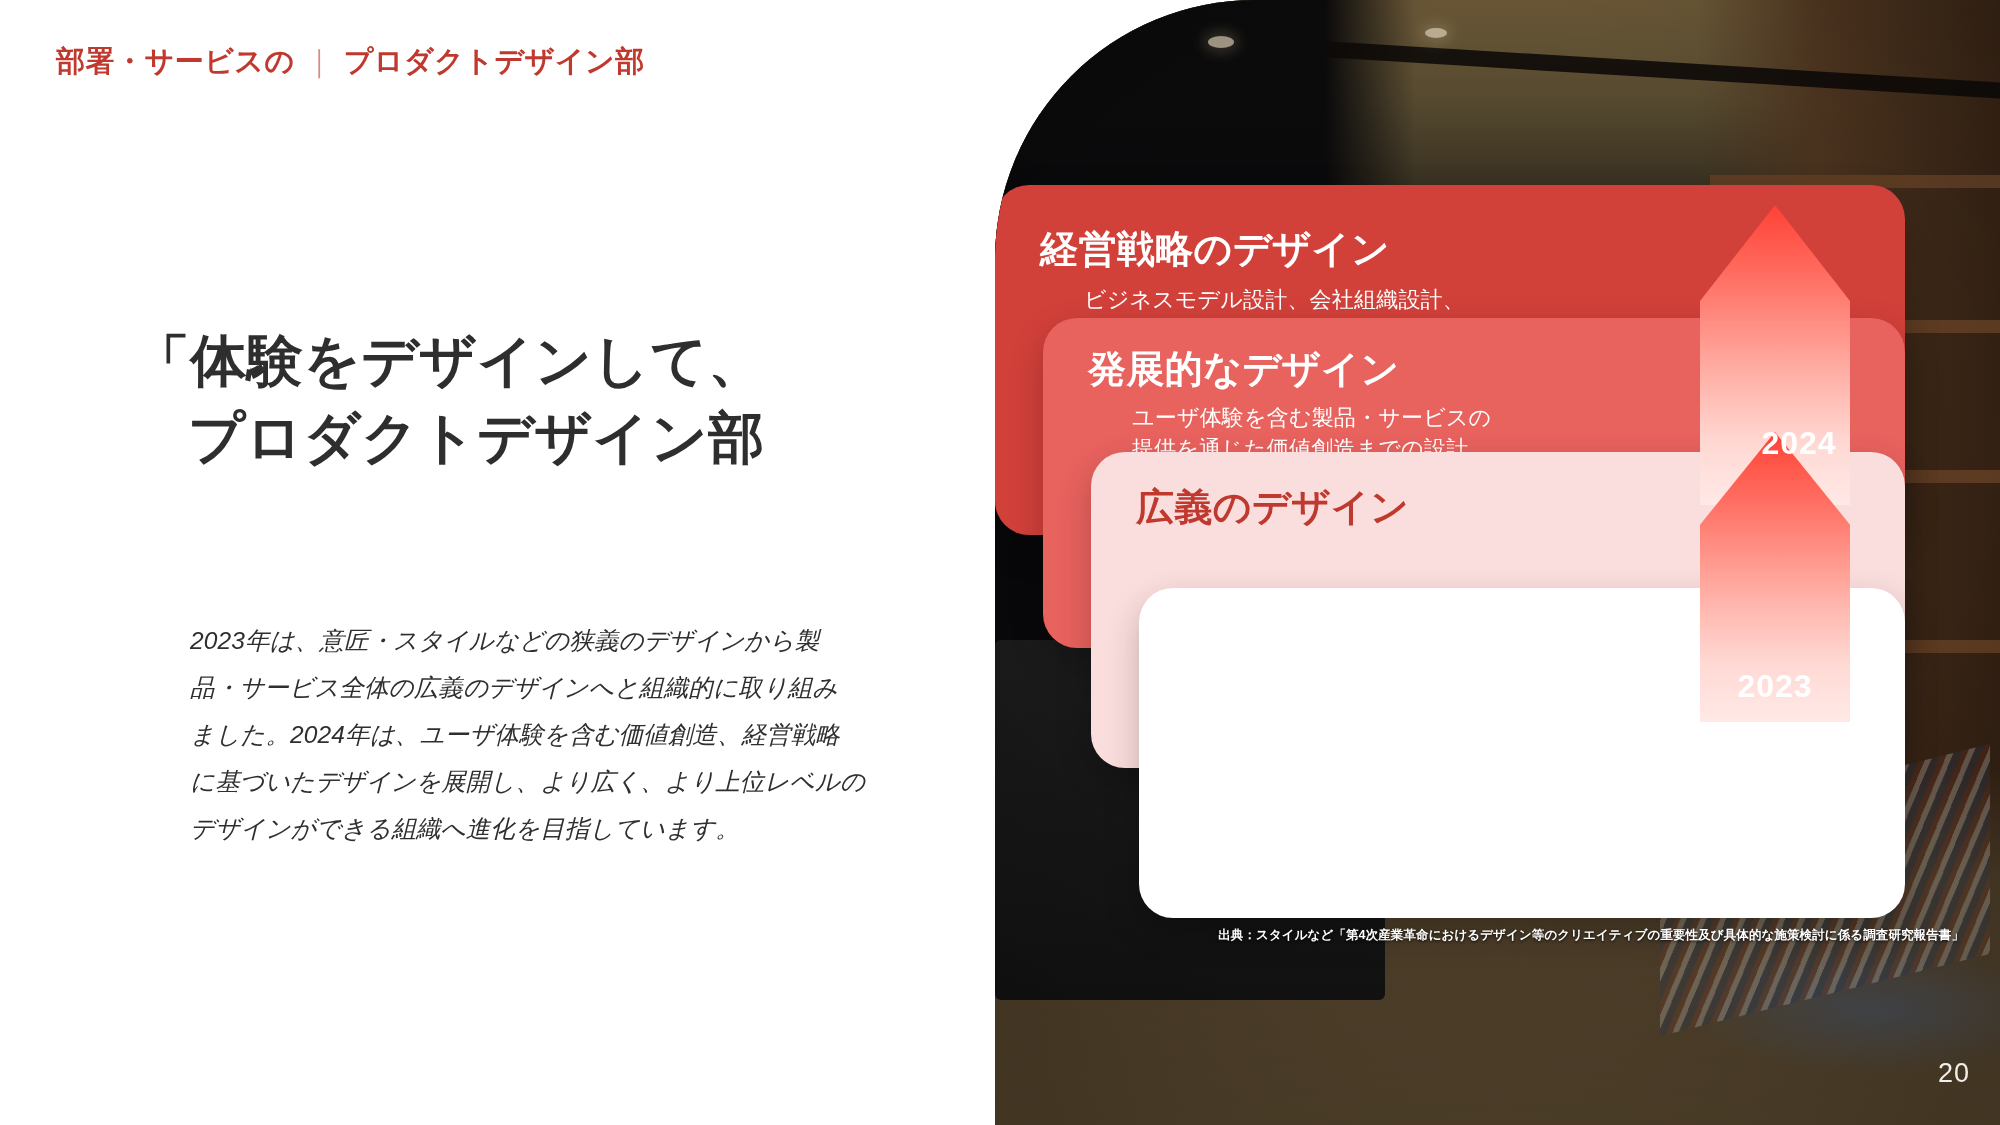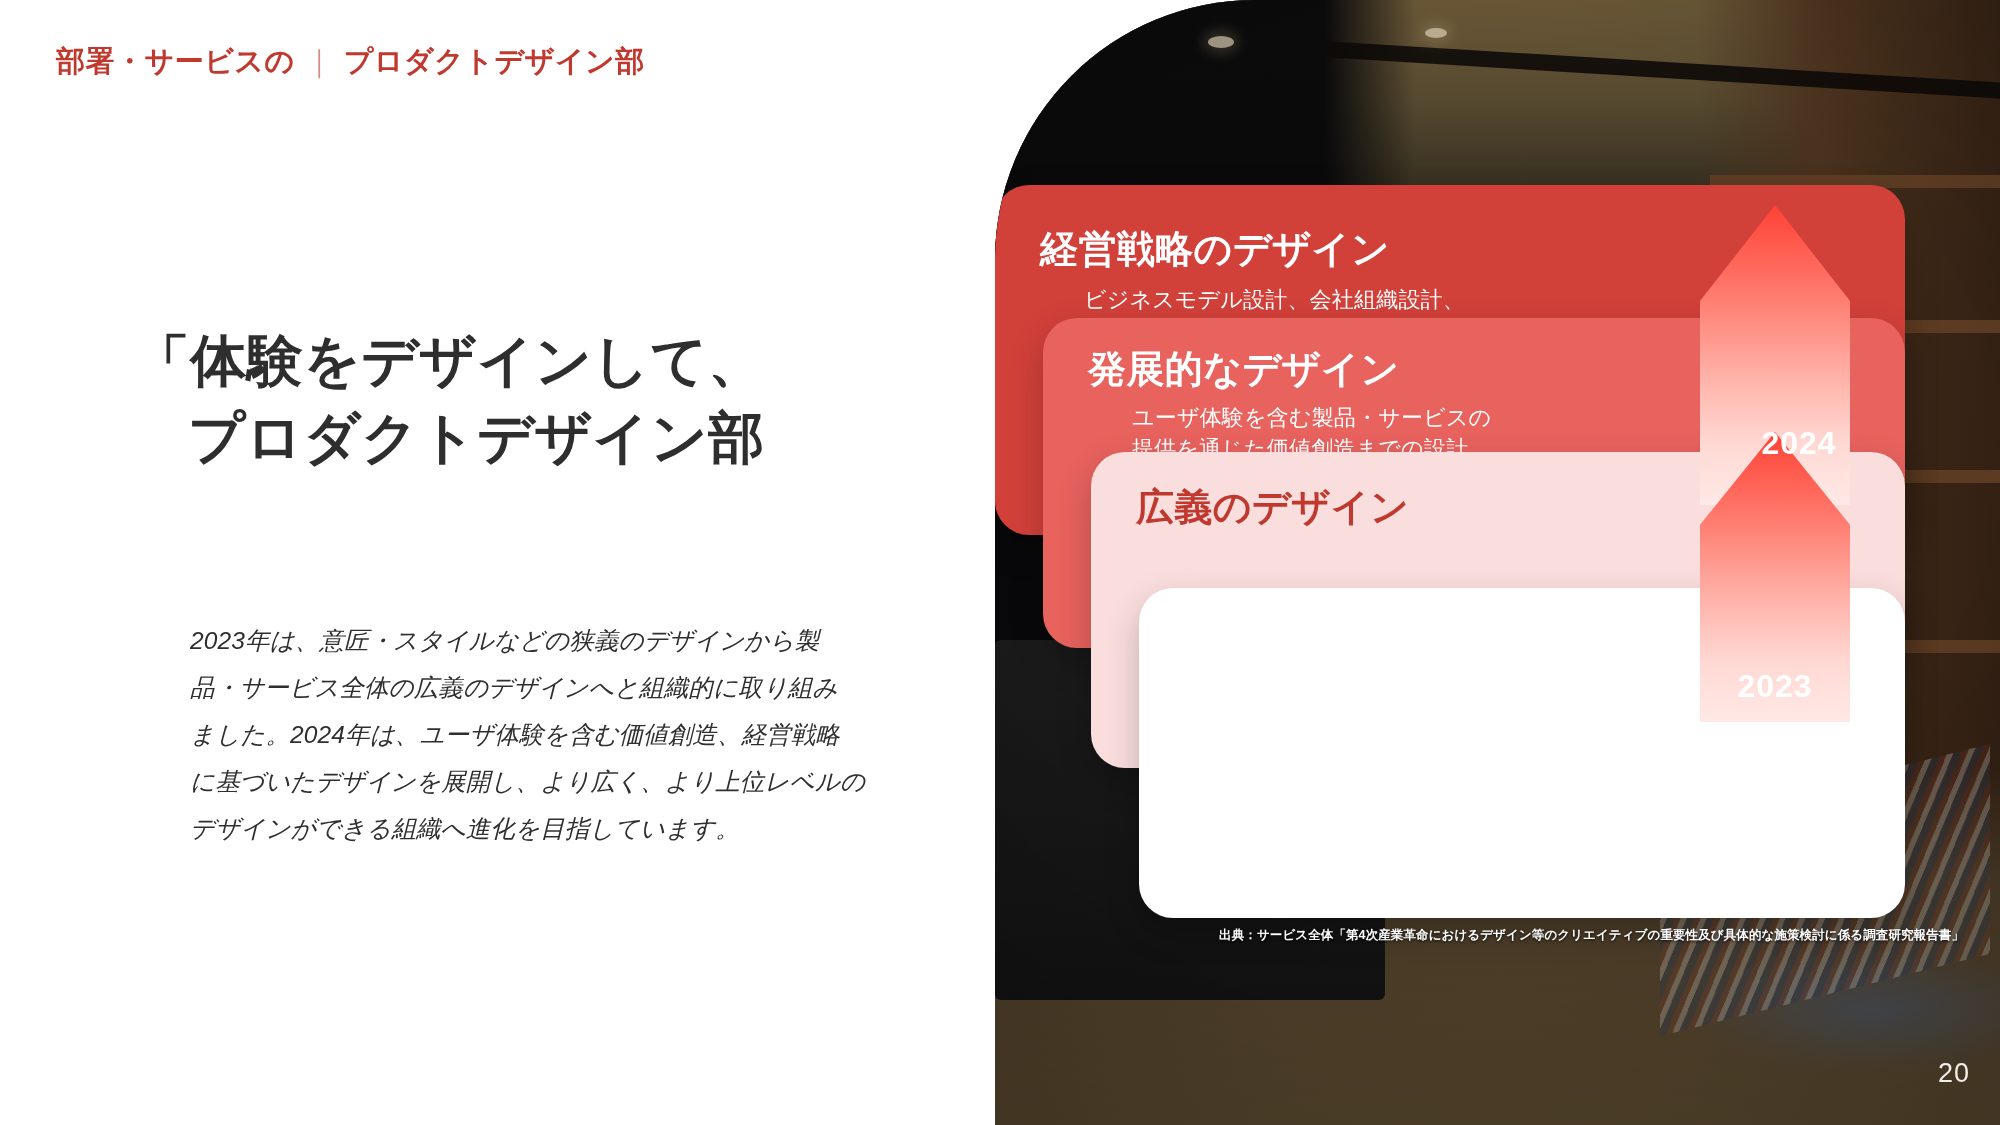--- a/index.html
+++ b/index.html
@@ -240,19 +240,19 @@
       <div class="card card-4">
         <div class="inner">
         </div>
       </div>
 
       <div class="arrow arrow-2024"></div>
       <div class="arrow arrow-2023"></div>
       <div class="year year-2024">2024</div>
       <div class="year year-2023">2023</div>
 
-      <div class="source-note">出典：サービス全体「第4次産業革命におけるデザイン等のクリエイティブの重要性及び具体的な施策検討に係る調査研究報告書」</div>
+      <div class="source-note">出典：スタイルなど「第4次産業革命におけるデザイン等のクリエイティブの重要性及び具体的な施策検討に係る調査研究報告書」</div>
     </div>
 
     <div class="page-number">20</div>
   </div>
 
 </div>
 
 </body></html>

